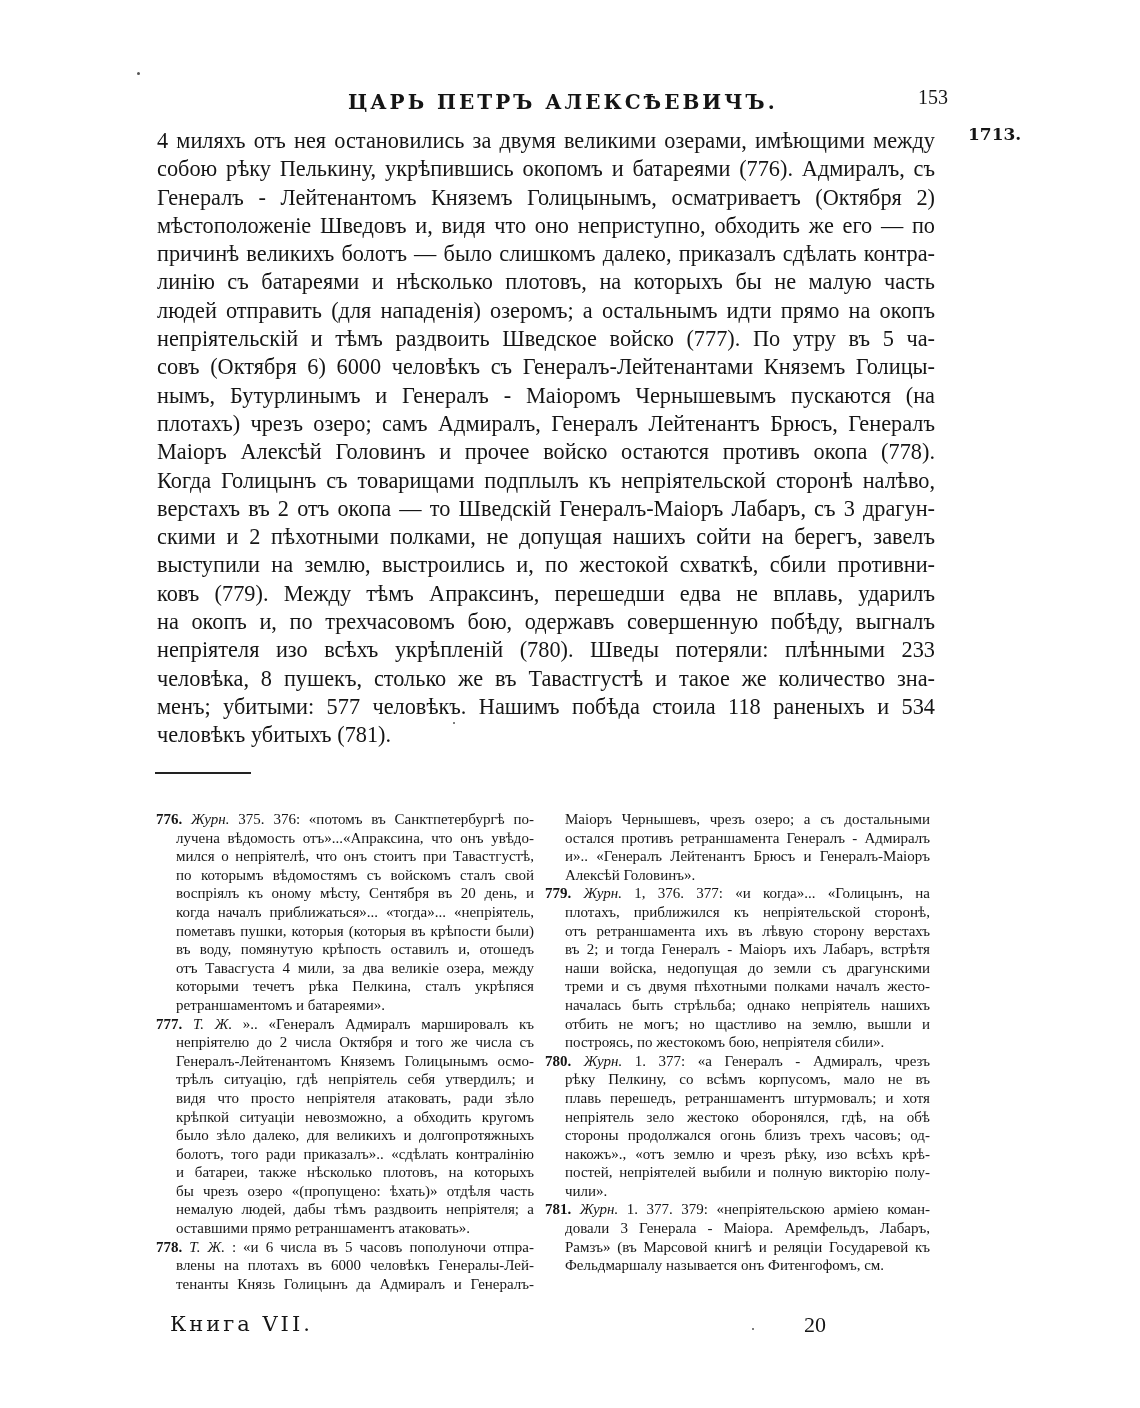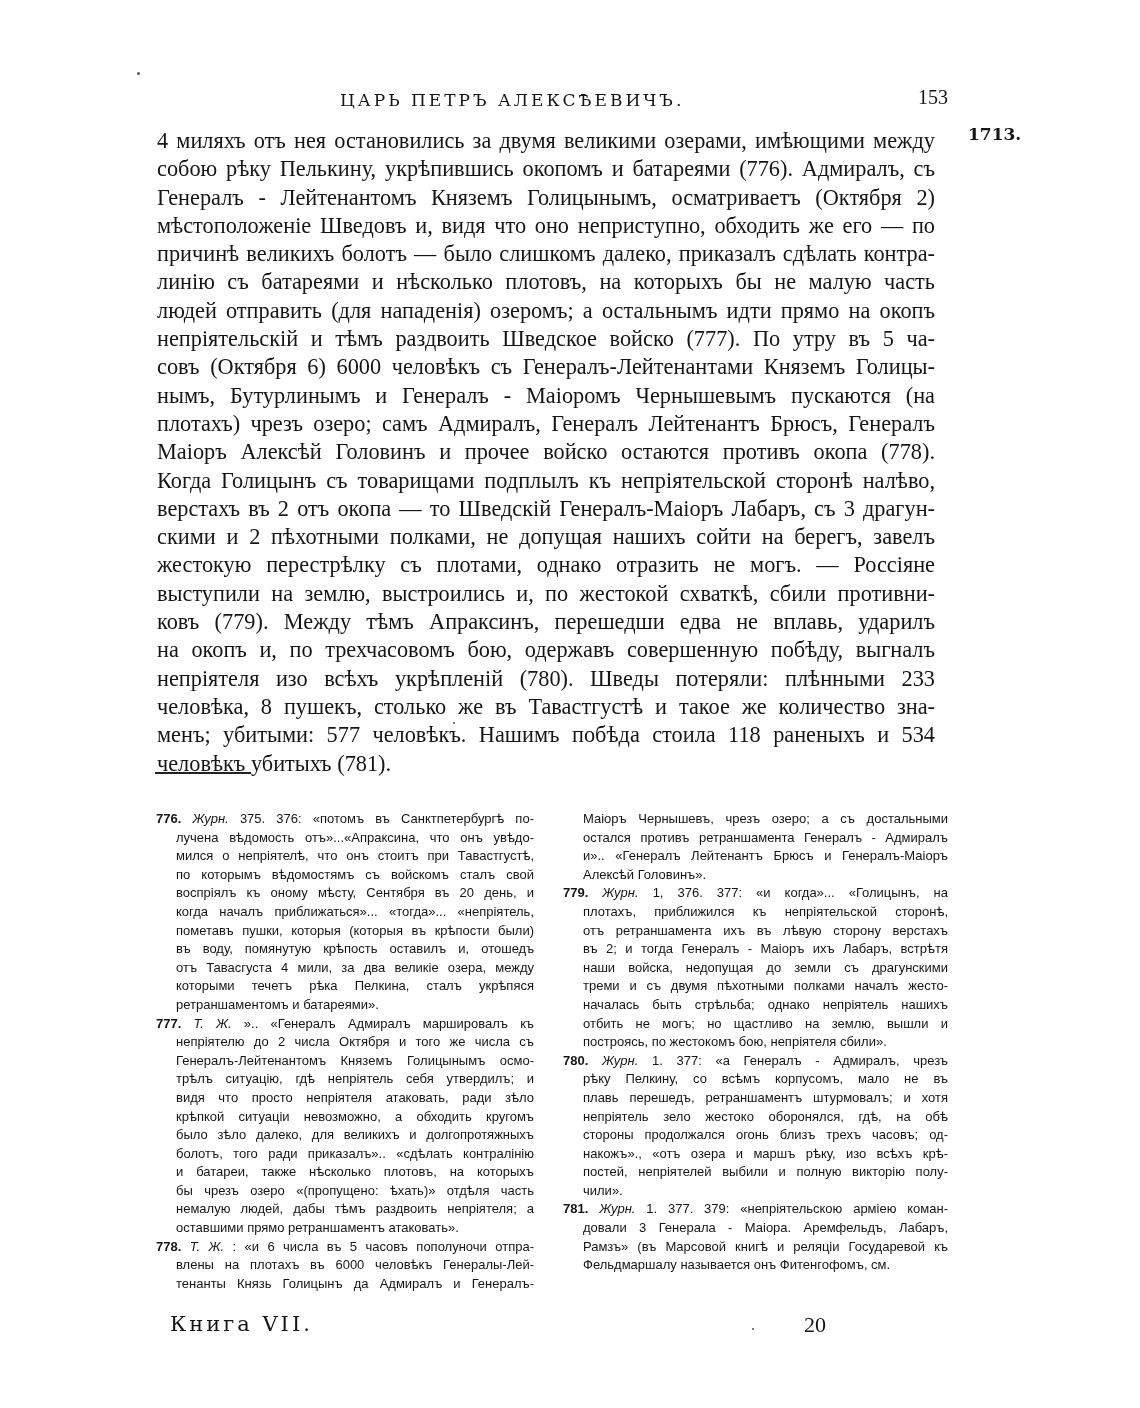--- a/index.html
+++ b/index.html
@@ -1,31 +1,31 @@
 <!DOCTYPE html>
 <html><head>
 <meta charset="utf-8">
 <style>
   html, body { margin:0; padding:0; background:#ffffff; }
   body { width:1140px; height:1408px; position:relative; overflow:hidden;
          font-family:"DejaVu Serif", "Liberation Serif", serif; color:#151515; }
   .page { position:absolute; left:0; top:0; width:1140px; height:1408px; }
-  .running-head { position:absolute; top:90px; left:340px; font-size:17px; font-weight:normal;
+  .running-head { position:absolute; top:90px; left:348px; font-size:20px; font-weight:bold;
                   letter-spacing:3px; font-family:"DejaVu Serif", serif; }
   .page-number { position:absolute; top:86px; left:902px; font-size:20px; font-family:"Liberation Serif", serif;margin-left:16px; }
   .margin-year { position:absolute; top:124px; left:968px; font-size:17px; font-weight:bold; font-family:"DejaVu Serif", serif; }
   .main-text { position:absolute; top:127px; left:157px; width:778px;
                font-family:"Liberation Serif", serif; font-size:22.3px; line-height:28.3px; }
   .main-text .line { display:block; white-space:nowrap; text-align:justify; text-align-last:justify; height:28.3px; }
   .main-text .line.last { text-align-last:left; }
   .rule { position:absolute; top:772px; left:155px; width:96px; height:2px; background:#222; }
   .fn-col { position:absolute; top:810px; width:378px;
-            font-family:Liberation Sans, sans-serif; font-size:13px; line-height:18.6px; }
+            font-family:Liberation Serif, serif; font-size:15px; line-height:18.6px; }
   .fn-col.left { left:156px; }
-  .fn-col.right { left:563px; width:385px; }
+  .fn-col.right { left:545px; width:385px; }
   .fn-line { display:block; white-space:nowrap; text-align:justify; text-align-last:justify; height:18.6px; }
   .fn-line.indent { padding-left:20px; }
   .fn-line.last { text-align-last:left; }
   .fn-num { font-weight:bold; }
   .fn-src { font-style:italic; }
   .signature { position:absolute; top:1312px; left:170px; font-size:21px; letter-spacing:3px;
                font-family:"DejaVu Serif", serif; }
   .sheet-number { position:absolute; top:1312px; left:804px; font-size:22px; font-family:"Liberation Serif", serif; }
   .speck { position:absolute; width:3px; height:3px; background:#555; border-radius:50%; }
 </style>
@@ -46,21 +46,20 @@
       <span class="line">линію съ батареями и нѣсколько плотовъ, на которыхъ бы не малую часть</span>
       <span class="line">людей отправить (для нападенія) озеромъ; а остальнымъ идти прямо на окопъ</span>
       <span class="line">непріятельскій и тѣмъ раздвоить Шведское войско (777). По утру въ 5 ча-</span>
       <span class="line">совъ (Октября 6) 6000 человѣкъ съ Генералъ-Лейтенантами Княземъ Голицы-</span>
       <span class="line">нымъ, Бутурлинымъ и Генералъ - Маіоромъ Чернышевымъ пускаются (на</span>
       <span class="line">плотахъ) чрезъ озеро; самъ Адмиралъ, Генералъ Лейтенантъ Брюсъ, Генералъ</span>
       <span class="line">Маіоръ Алексѣй Головинъ и прочее войско остаются противъ окопа (778).</span>
       <span class="line">Когда Голицынъ съ товарищами подплылъ къ непріятельской сторонѣ налѣво,</span>
       <span class="line">верстахъ въ 2 отъ окопа — то Шведскій Генералъ-Маіоръ Лабаръ, съ 3 драгун-</span>
       <span class="line">скими и 2 пѣхотными полками, не допущая нашихъ сойти на берегъ, завелъ</span>
-      <span class="line">жестокую перестрѣлку съ плотами, однако отразить не могъ. — Россіяне</span>
       <span class="line">выступили на землю, выстроились и, по жестокой схваткѣ, сбили противни-</span>
       <span class="line">ковъ (779). Между тѣмъ Апраксинъ, перешедши едва не вплавь, ударилъ</span>
       <span class="line">на окопъ и, по трехчасовомъ бою, одержавъ совершенную побѣду, выгналъ</span>
       <span class="line">непріятеля изо всѣхъ укрѣпленій (780). Шведы потеряли: плѣнными 233</span>
       <span class="line">человѣка, 8 пушекъ, столько же въ Тавастгустѣ и такое же количество зна-</span>
       <span class="line">менъ; убитыми: 577 человѣкъ. Нашимъ побѣда стоила 118 раненыхъ и 534</span>
       <span class="line last">человѣкъ убитыхъ (781).</span>
     </div>
 
   <div class="rule"></div>
@@ -105,21 +104,21 @@
       <span class="fn-line indent"><span>наши войска, недопущая до земли съ драгунскими</span></span>
       <span class="fn-line indent"><span>треми и съ двумя пѣхотными полками началъ жесто-</span></span>
       <span class="fn-line indent"><span>началась быть стрѣльба; однако непріятель нашихъ</span></span>
       <span class="fn-line indent"><span>отбить не могъ; но щастливо на землю, вышли и</span></span>
       <span class="fn-line indent last"><span>построясь, по жестокомъ бою, непріятеля сбили».</span></span>
       <span class="fn-line"><span class="fn-num">780.</span> <span class="fn-src">Журн.</span> <span>1. 377: «а Генералъ - Адмиралъ, чрезъ</span></span>
       <span class="fn-line indent"><span>рѣку Пелкину, со всѣмъ корпусомъ, мало не въ</span></span>
       <span class="fn-line indent"><span>плавь перешедъ, ретраншаментъ штурмовалъ; и хотя</span></span>
       <span class="fn-line indent"><span>непріятель зело жестоко оборонялся, гдѣ, на обѣ</span></span>
       <span class="fn-line indent"><span>стороны продолжался огонь близъ трехъ часовъ; од-</span></span>
-      <span class="fn-line indent"><span>накожъ»., «отъ озера и маршъ рѣку, изо всѣхъ крѣ-</span></span>
+      <span class="fn-line indent"><span>накожъ»., «отъ землю и чрезъ рѣку, изо всѣхъ крѣ-</span></span>
       <span class="fn-line indent"><span>постей, непріятелей выбили и полную викторію полу-</span></span>
       <span class="fn-line indent last"><span>чили».</span></span>
       <span class="fn-line"><span class="fn-num">781.</span> <span class="fn-src">Журн.</span> <span>1. 377. 379: «непріятельскою арміею коман-</span></span>
       <span class="fn-line indent"><span>довали 3 Генерала - Маіора. Аремфельдъ, Лабаръ,</span></span>
       <span class="fn-line indent"><span>Рамзъ» (въ Марсовой книгѣ и реляціи Государевой къ</span></span>
       <span class="fn-line indent last"><span>Фельдмаршалу называется онъ Фитенгофомъ, см.</span></span>
     </div>
 
   <div class="signature">Книга VII.</div>
   <div class="sheet-number">20</div>

